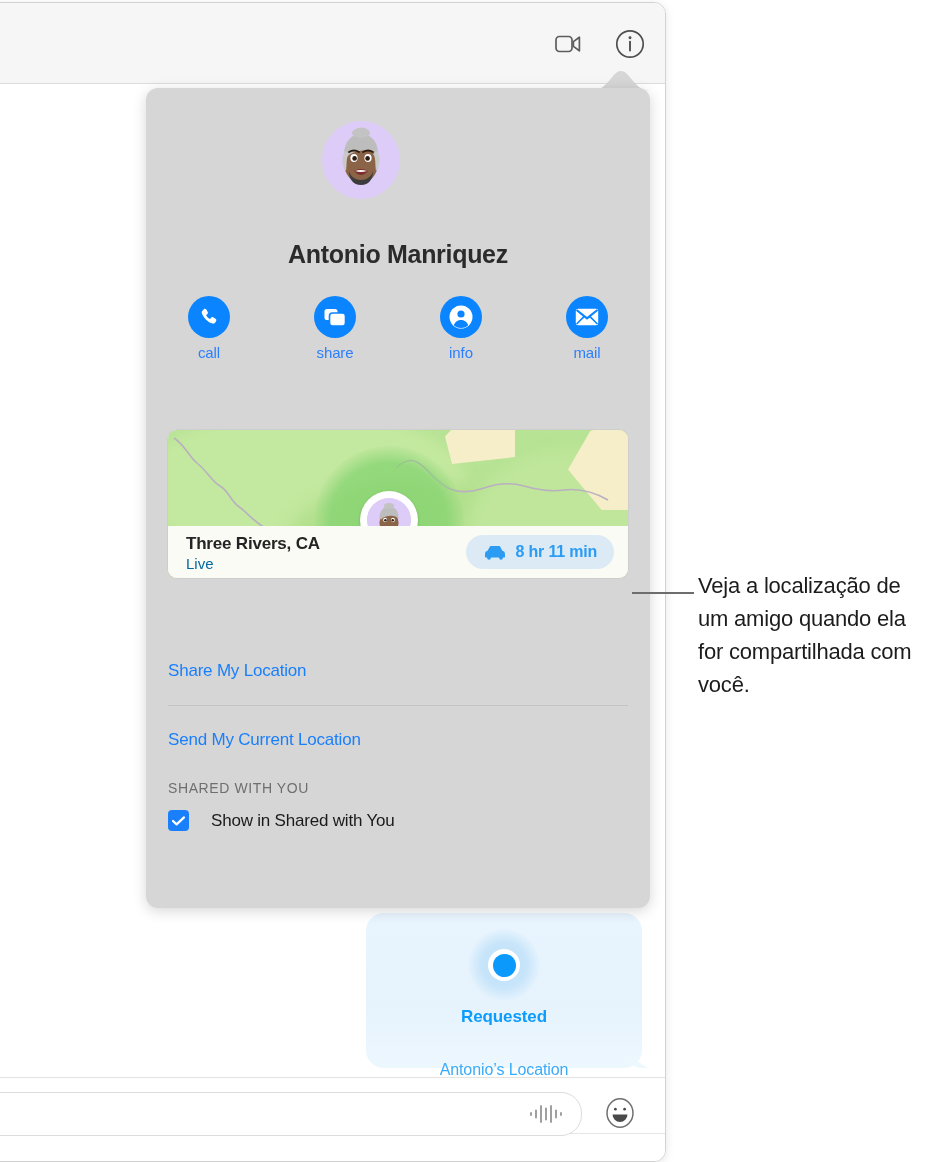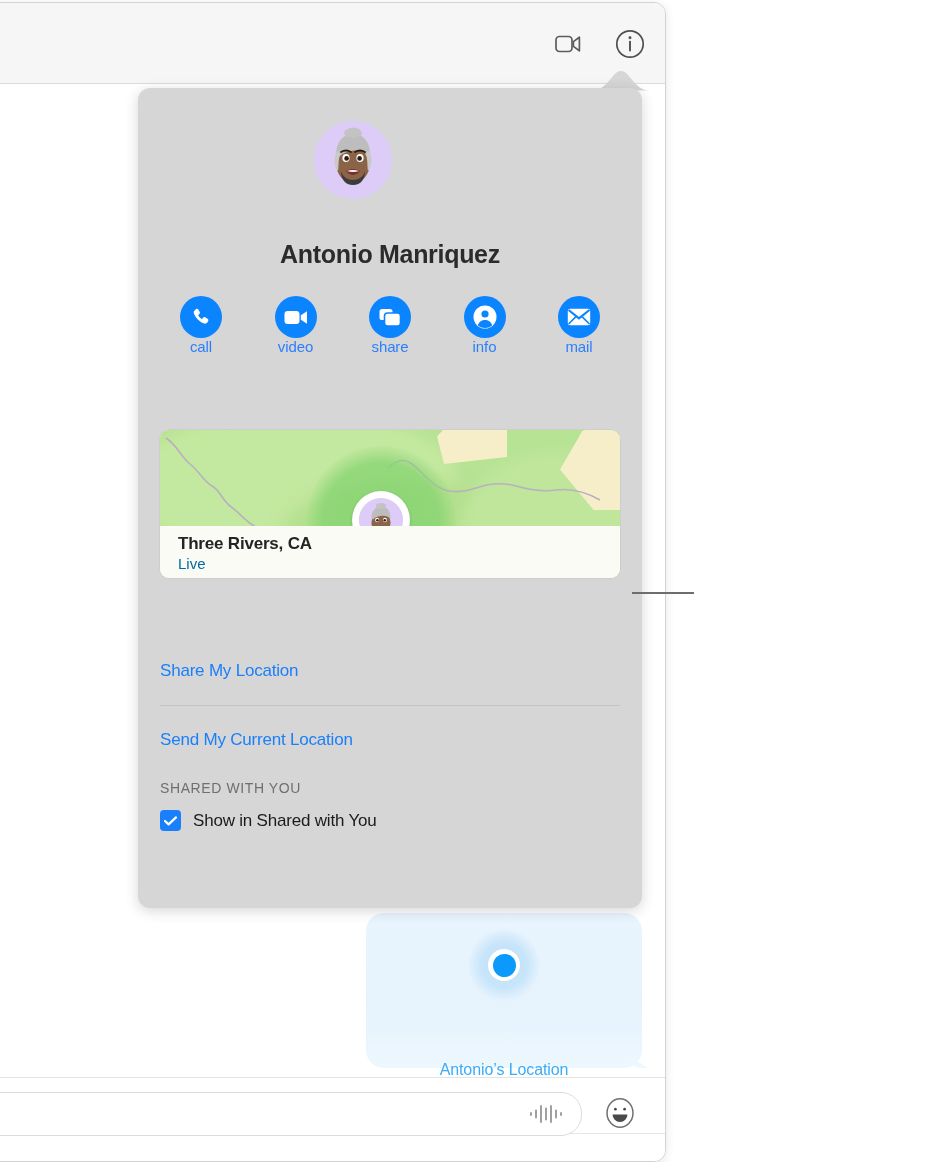--- a/index.html
+++ b/index.html
@@ -78,21 +78,21 @@
     position:absolute;left:14px;top:14px;width:625px;height:42px;
     background:#fff;border:1px solid #dcdcdc;border-radius:21px;
   }
   .wave{position:absolute;right:18px;top:11px;}
   .emoji-btn{
     position:absolute;left:661px;top:17px;width:36px;height:36px;
   }
 
   
   .popover{
-    position:absolute;left:138px;top:88px;width:504px;height:820px;
+    position:absolute;left:146px;top:88px;width:504px;height:820px;
     background:#d6d6d6;
     border-radius:12px;
     box-shadow:0 3px 14px rgba(0,0,0,.16);
     overflow:hidden;
   }
 
   .avatar-big{
     position:absolute;left:176px;top:33px;width:78px;height:78px;border-radius:50%;
     background:#ddccf7;overflow:hidden;
   }
@@ -104,21 +104,21 @@
   .actions{
     position:absolute;left:26px;top:208px;right:26px;
     display:flex;justify-content:space-between;
   }
   .action{width:74px;text-align:center;cursor:default;}
   .action .circle{
     width:42px;height:42px;border-radius:50%;background:#0a84ff;
     margin:0 auto;display:flex;align-items:center;justify-content:center;
   }
   .action .lbl{
-    margin-top:0;font-size:15px;color:#2b7fff;letter-spacing:-.1px;
+    margin-top:6px;font-size:15px;color:#2b7fff;letter-spacing:-.1px;
   }
 
   
   .mapcard{
     position:absolute;left:22px;top:342px;width:460px;height:148px;
     border-radius:9px;overflow:hidden;background:#fff;
     box-shadow:0 0 0 0.5px rgba(0,0,0,.07);
   }
   .map{
     position:absolute;left:0;top:0;right:0;height:148px;
@@ -163,21 +163,21 @@
   }
   .hr{position:absolute;left:22px;width:460px;height:1px;background:#c4c4c4;}
   .section-label{
     position:absolute;left:22px;font-size:14px;color:#6f6f6f;letter-spacing:.6px;
   }
   .check-row{position:absolute;left:22px;display:flex;align-items:center;gap:12px;}
   .checkbox{
     width:21px;height:21px;border-radius:4px;background:#1a7ffb;
     display:flex;align-items:center;justify-content:center;
   }
-  .check-lbl{font-size:17px;color:#1b1b1b;letter-spacing:-.2px;}
+  .check-lbl{font-size:17px;color:#1b1b1b;letter-spacing:-.2px;margin-left:10px;}
 
   
   .leader{position:absolute;left:632px;top:592px;width:62px;height:2px;background:#6d6d6d;}
   .callout{
     position:absolute;left:698px;top:569px;width:238px;
     font-size:22px;line-height:33px;color:#1c1c1c;letter-spacing:-.2px;
   }
 </style>
 </head>
 <body>
@@ -204,20 +204,21 @@
       </div>
     </div>
 
     <div class="conversation">
       <div class="bubble">
         <div class="bubble-pin">
           <div class="outer">
               <div class="inner"></div>
             </div>
         </div>
+        <div class="bubble-title">Requested</div>
         <div class="bubble-sub">Antonio’s Location</div>
       </div>
     </div>
 
     <div class="inputbar">
       <div class="divider2"></div>
       <div class="textfield">
         <svg class="wave" width="34" height="20" viewBox="0 0 34 20">
           <g stroke="#9b9b9b" stroke-width="1.9" stroke-linecap="round">
             <path d="M2 9 V11"></path>
@@ -278,29 +279,20 @@
 
       <div class="action">
         <div class="circle">
           <svg width="22" height="22" viewBox="0 0 24 24">
             <path d="M6.6 3.2c.9-.5 2 -.2 2.5.7l1.5 2.6c.5.9.2 2-.6 2.5l-1.1.7c.3 1.5 2.9 4.1 4.4 4.4l.7-1.1c.5-.9 1.6-1.2 2.5-.7l2.6 1.5c.9.5 1.2 1.6.7 2.5l-1 1.7c-.6 1-1.8 1.5-3 1.2C11 18 6 13 4.2 7.9c-.4-1.2 0-2.4 1-3z" fill="#fff"></path>
           </svg>
         </div>
         <div class="lbl">call</div>
       </div>
 
-      <div class="action">
-        <div class="circle">
-          <svg width="24" height="17" viewBox="0 0 24 17">
-            <rect x="0.5" y="2" width="15" height="13" rx="3.2" fill="#fff"></rect>
-            <path d="M16.8 6.3 L23 2.2 V14.8 L16.8 10.7 Z" fill="#fff"></path>
-          </svg>
-        </div>
-        <div class="lbl">video</div>
-      </div>
 
       <div class="action">
         <div class="circle">
           <svg width="22" height="19" viewBox="0 0 22 19">
             <rect x="0.5" y="1" width="13" height="11" rx="2.6" fill="#fff"></rect>
             <rect x="5.5" y="5" width="16" height="13" rx="3" fill="#fff" stroke="#0a84ff" stroke-width="1.6"></rect>
           </svg>
         </div>
         <div class="lbl">share</div>
       </div>
@@ -362,34 +354,43 @@
               <circle cx="45.6" cy="39.4" r="2.2" fill="#2c1b10"></circle>
               <path d="M32 52 Q39 48 46 52 Q39 60 32 52 Z" fill="#7d2d2d"></path>
             </svg>
           </div>
         </div>
       </div>
 
       <div class="mapfoot">
         <div class="mf-title">Three Rivers, CA</div>
         <div class="mf-sub">Live</div>
+        <div class="eta">
+          <svg width="24" height="15" viewBox="0 0 24 15">
+            <path d="M2 9.5 C2 7 3 6.2 4.6 5.8 L6.4 2.4 C6.8 1.4 7.6 1 8.6 1 H15.4 C16.4 1 17.2 1.4 17.6 2.4 L19.4 5.8 C21 6.2 22 7 22 9.5 V11.4 C22 12.2 21.4 12.6 20.6 12.6 H3.4 C2.6 12.6 2 12.2 2 11.4 Z" fill="#2b9bf4"></path>
+            <circle cx="6" cy="12.8" r="1.9" fill="#2b9bf4"></circle>
+            <circle cx="18" cy="12.8" r="1.9" fill="#2b9bf4"></circle>
+          </svg>
+          <span class="t">8 hr 11 min</span>
+        </div>
       </div>
     </div>
 
     <div class="link-row" style="top:573px">Share My Location</div>
     <div class="hr" style="top:617px"></div>
     <div class="link-row" style="top:642px">Send My Current Location</div>
 
     <div class="section-label" style="top:692px">SHARED WITH YOU</div>
 
     <div class="check-row" style="top:722px">
       <span class="checkbox">
         <svg width="13" height="10" viewBox="0 0 13 10">
           <path d="M1 5 L4.6 8.4 L12 1.4" fill="none" stroke="#fff" stroke-width="2.2" stroke-linecap="round" stroke-linejoin="round"></path>
         </svg>
       </span>
       <span class="check-lbl">Show in Shared with You</span>
     </div>
   </div>
 
   <div class="leader"></div>
+  <div class="callout">Veja a localização de um amigo quando ela for compartilhada com você.</div>
 
 </div>
 
 </body></html>

